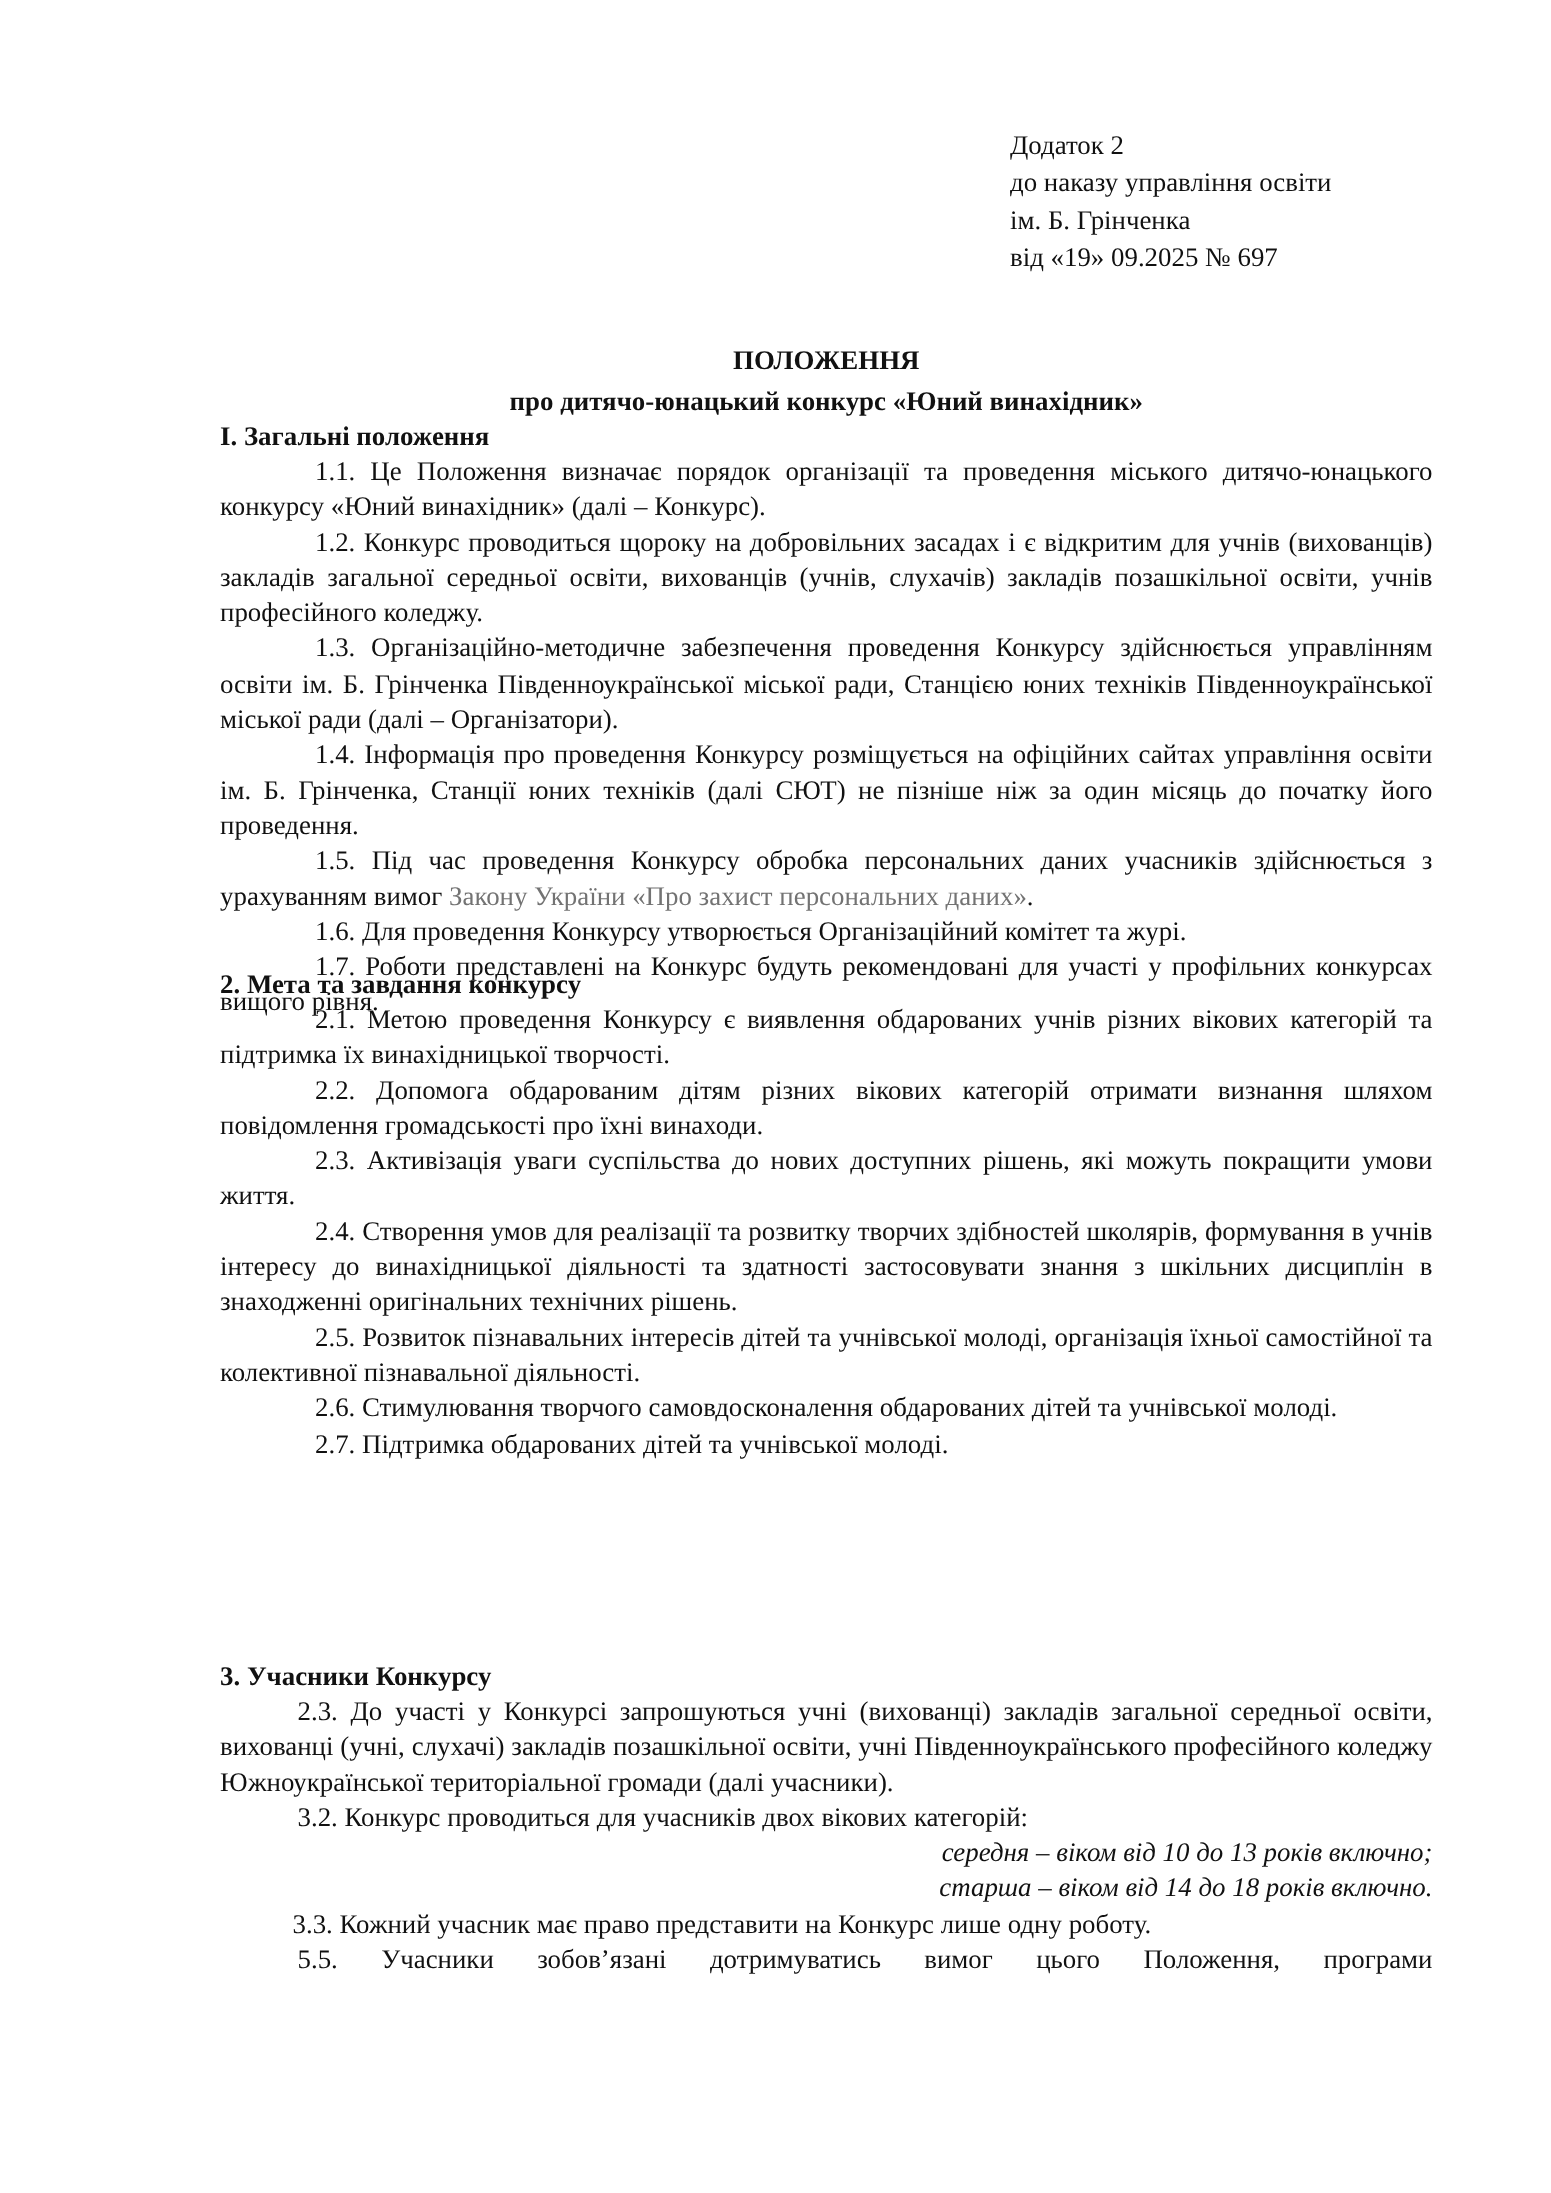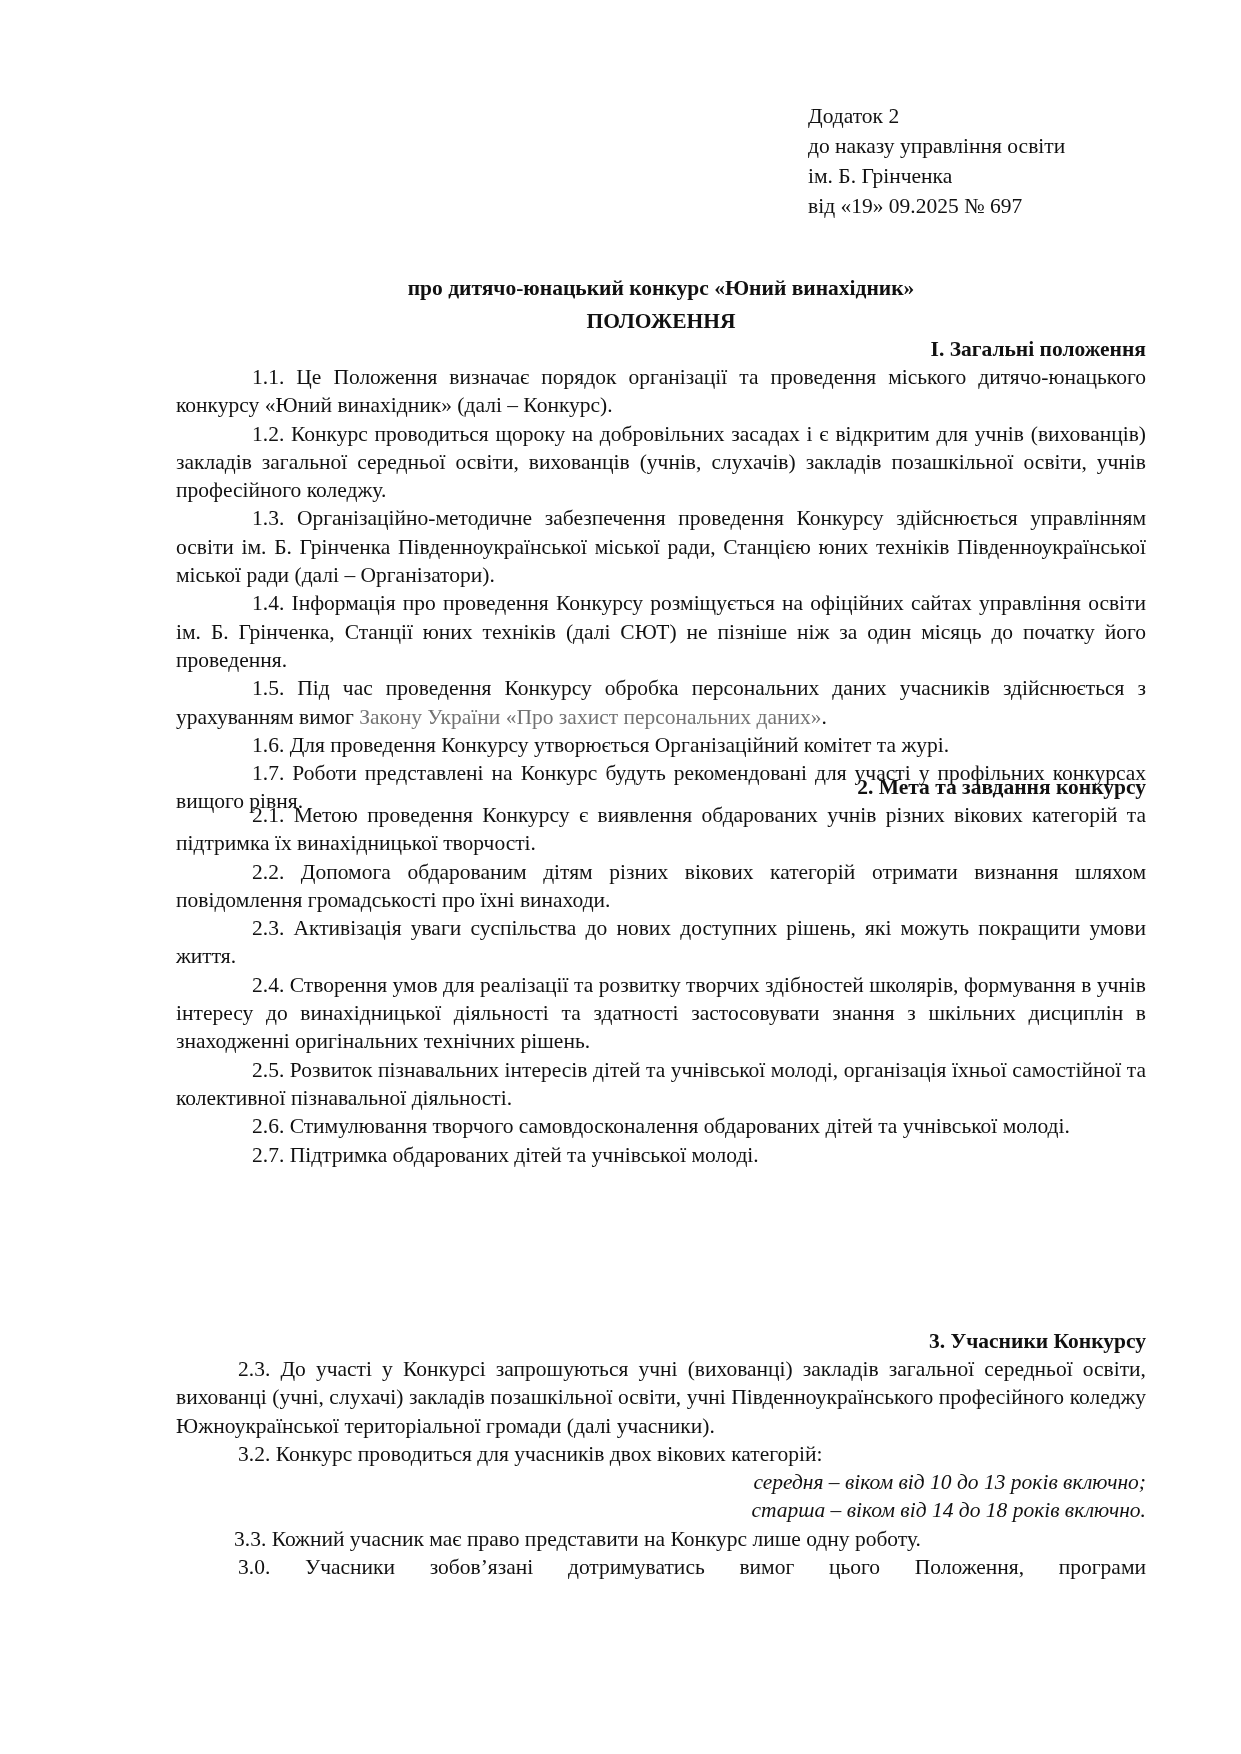--- a/index.html
+++ b/index.html
@@ -2,41 +2,41 @@
 <html><head>
 <meta charset="utf-8">
 <style>
   html, body { margin: 0; padding: 0; background: #ffffff; }
   body { width: 1241px; height: 1754px; position: relative; overflow: hidden;
          font-family: "Liberation Serif", "DejaVu Serif", serif; color: #111; }
   .annex { position: absolute; left: 776px; top: 101px; font-size: 21.5px; line-height: 30px; }
   .annex div { white-space: nowrap; margin-left: 32px; }
   .title-block { position: absolute; left: 176px; top: 272px; width: 970px; text-align: center; font-weight: bold; font-size: 21.5px; line-height: 33px; }
   .section { position: absolute; left: 176px; width: 970px; font-size: 21.5px; line-height: 28.3px; }
-  .heading { text-align: right; font-weight: bold; font-size: 21.5px; line-height: 28px; }
+  .heading { text-align: left; font-weight: bold; font-size: 21.5px; line-height: 28px; }
   p { margin: 0; text-align: justify; text-indent: 76px; }
   p.last-left { text-align-last: left; }
   p.noindent { text-indent: 0; text-align: right; font-style: italic; }
   p.indent-s { text-indent: 62px; }
   p.indent-xs { text-indent: 58px; }
   .link { color: #737373; }
 </style>
 </head>
 <body>
 
 <div class="annex">
   <div>Додаток 2</div>
   <div>до наказу управління освіти</div>
   <div>ім. Б. Грінченка</div>
   <div>від «19» 09.2025  № 697</div>
 </div>
 
 <div class="title-block">
+  <div>ПОЛОЖЕННЯ</div>
   <div>про дитячо-юнацький конкурс «Юний винахідник»</div>
-  <div>ПОЛОЖЕННЯ</div>
 </div>
 
 <div class="section" style="top:335px;">
   <div class="heading">І. Загальні положення</div>
   <p>1.1. Це Положення визначає порядок організації та проведення міського дитячо-юнацького конкурсу «Юний винахідник» (далі – Конкурс).</p>
   <p>1.2. Конкурс проводиться щороку на добровільних засадах і є відкритим для учнів (вихованців) закладів загальної середньої освіти, вихованців (учнів, слухачів) закладів позашкільної освіти, учнів професійного коледжу.</p>
   <p>1.3. Організаційно-методичне забезпечення проведення Конкурсу здійснюється управлінням освіти ім. Б. Грінченка Південноукраїнської міської ради, Станцією юних техніків Південноукраїнської міської ради (далі – Організатори).</p>
   <p>1.4. Інформація про проведення Конкурсу розміщується на офіційних сайтах управління освіти ім. Б. Грінченка, Станції юних техніків (далі СЮТ) не пізніше ніж за один місяць до початку його проведення.</p>
   <p><span>1.5.  Під час проведення Конкурсу обробка персональних даних учасників здійснюється з урахуванням вимог </span><span class="link">Закону України «Про захист персональних даних»</span><span>.</span></p>
   <p>1.6. Для проведення Конкурсу утворюється Організаційний комітет та журі.</p>
@@ -54,14 +54,14 @@
   <p>2.7. Підтримка обдарованих дітей та учнівської молоді.</p>
 </div>
 
 <div class="section" style="top:1327px;">
   <div class="heading">3. Учасники Конкурсу</div>
   <p class="indent-s">2.3. До участі у Конкурсі запрошуються учні (вихованці) закладів загальної середньої освіти, вихованці (учні, слухачі) закладів позашкільної освіти, учні Південноукраїнського професійного коледжу Южноукраїнської територіальної громади (далі  учасники).</p>
   <p class="indent-s last-left">3.2. Конкурс проводиться для учасників двох вікових категорій:</p>
   <p class="noindent">середня – віком від 10 до 13 років включно;</p>
   <p class="noindent">старша – віком від 14 до 18 років включно.</p>
   <p class="indent-xs">3.3. Кожний учасник має право представити на Конкурс лише одну роботу.</p>
-  <p class="indent-s" style="text-align-last: justify;">3.0. Учасники зобов’язані дотримуватись вимог цього Положення, програми</p>
+  <p class="indent-s" style="text-align-last: justify;">5.5. Учасники зобов’язані дотримуватись вимог цього Положення, програми</p>
 </div>
 
 </body></html>

